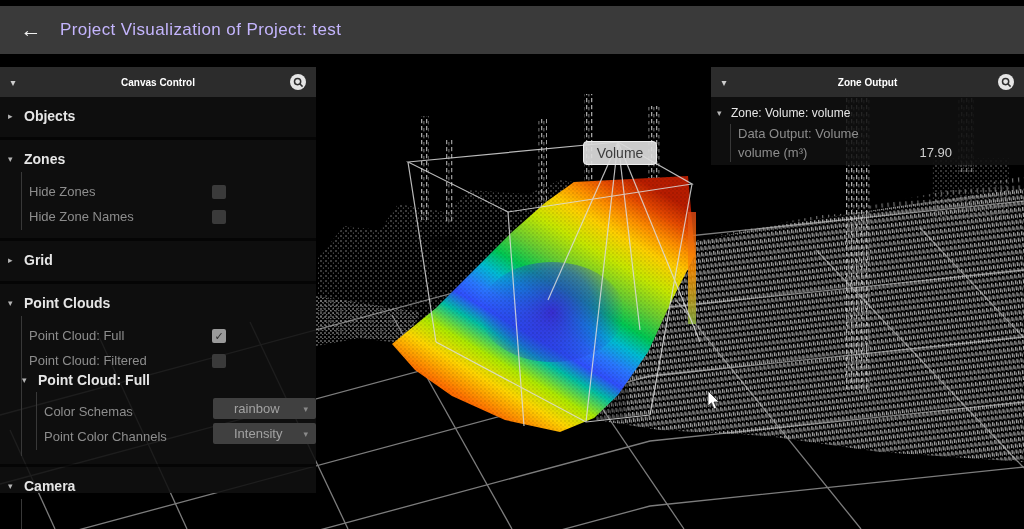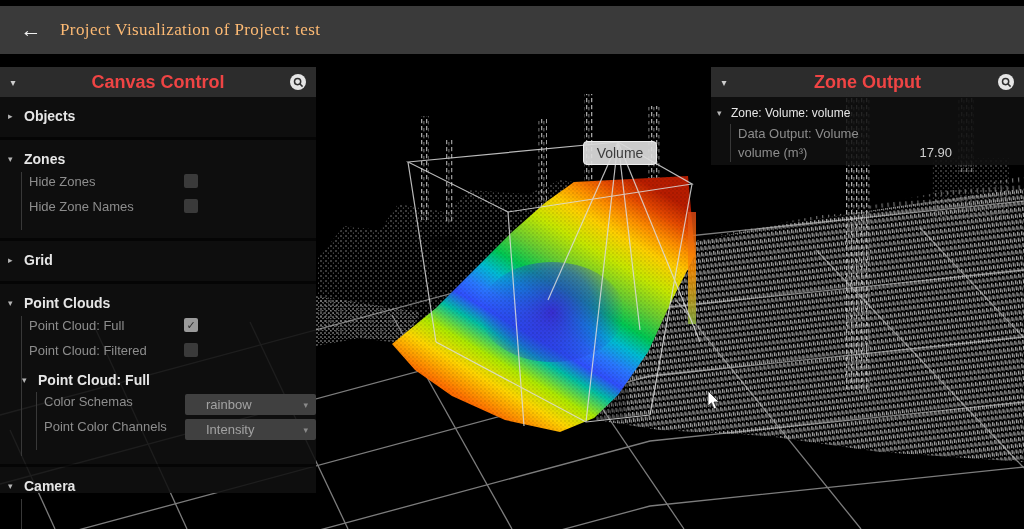--- a/index.html
+++ b/index.html
@@ -5,48 +5,48 @@
   html,body{margin:0;padding:0;background:#000;}
   body{width:1024px;height:529px;position:relative;overflow:hidden;
        font-family:"Liberation Sans","DejaVu Sans",sans-serif;
        -webkit-font-smoothing:antialiased;}
 
   
   .app-header{position:absolute;left:0;top:6px;width:1024px;height:48px;
     background:#3a3a3a;display:flex;align-items:center;z-index:30;}
   .back-btn{width:26px;height:26px;margin-left:18px;color:#efefef;font-size:21px;
     line-height:26px;text-align:center;cursor:pointer;}
-  .app-title{margin-left:16px;color:#fdba74;font-size:17px;letter-spacing:.4px;font-family:Liberation Serif, serif;}
+  .app-title{margin-left:16px;color:#c4b5fd;font-size:17px;letter-spacing:.4px;}
 
   
   .scene{position:absolute;left:0;top:0;width:1024px;height:529px;z-index:1;}
   .volume-tag{position:absolute;left:583px;top:141px;min-width:60px;height:22px;
     background:rgba(218,218,218,.93);border:1px solid #efefef;border-radius:4px;
     color:#3c3c3c;font-size:14px;line-height:22px;text-align:center;padding:0 6px;
     z-index:5;}
   .cursor{position:absolute;left:707px;top:391px;z-index:40;}
 
   
   .panel{position:absolute;background:rgba(16,16,16,.88);z-index:20;color:#8d8d8d;}
   .panel-left{left:0;top:67px;width:316px;height:426px;}
   .panel-right{left:711px;top:67px;width:313px;height:98px;}
   .p-header{height:30px;background:rgba(46,46,46,.96);display:flex;align-items:center;
     position:relative;}
   .p-header .tri{width:26px;text-align:center;color:#cfcfcf;font-size:10px;}
-  .p-title{flex:1;text-align:center;color:#ef4444;font-size:18px;font-weight:700;
+  .p-title{flex:1;text-align:center;color:#ffffff;font-size:10px;font-weight:700;
     margin-left:-26px;}
   .mag{position:absolute;right:10px;top:7px;width:16px;height:16px;border-radius:50%;
     background:#e6e6e6;display:flex;align-items:center;justify-content:center;cursor:pointer;}
 
   .divider{border-bottom:3px solid rgba(0,0,0,.6);}
   .sec-row{display:flex;align-items:center;height:26px;cursor:pointer;}
   .sec-row .tri{width:12px;margin-left:8px;color:#b5b5b5;font-size:9px;}
   .sec-row .sec-label{color:#e6e6e6;font-size:14px;font-weight:600;margin-left:4px;}
   .kids{margin-left:21px;border-left:1px solid #383838;padding:2px 0 6px 0;}
-  .row{display:flex;align-items:flex-start;height:25px;font-size:13px;color:#8d8d8d;}
+  .row{display:flex;align-items:flex-end;height:25px;font-size:13px;color:#8d8d8d;gap:28px;}
   .row .lbl{margin-left:7px;width:148px;flex:0 0 148px;}
   .sub .lbl{width:141px;flex:0 0 141px;}
   .pad-top{padding-top:6px;}  .pad-btm{padding-bottom:8px;}
 
   .checkbox{width:14px;height:14px;border-radius:2px;background:#3a3a3a;cursor:pointer;
     margin-left:7px;display:flex;align-items:center;justify-content:center;
     font-size:11px;color:#2e2e2e;}
   .checkbox.checked{background:#9a9a9a;}
 
   .dropdown{width:124px;height:21px;background:#404040;border-radius:2px;display:flex;

